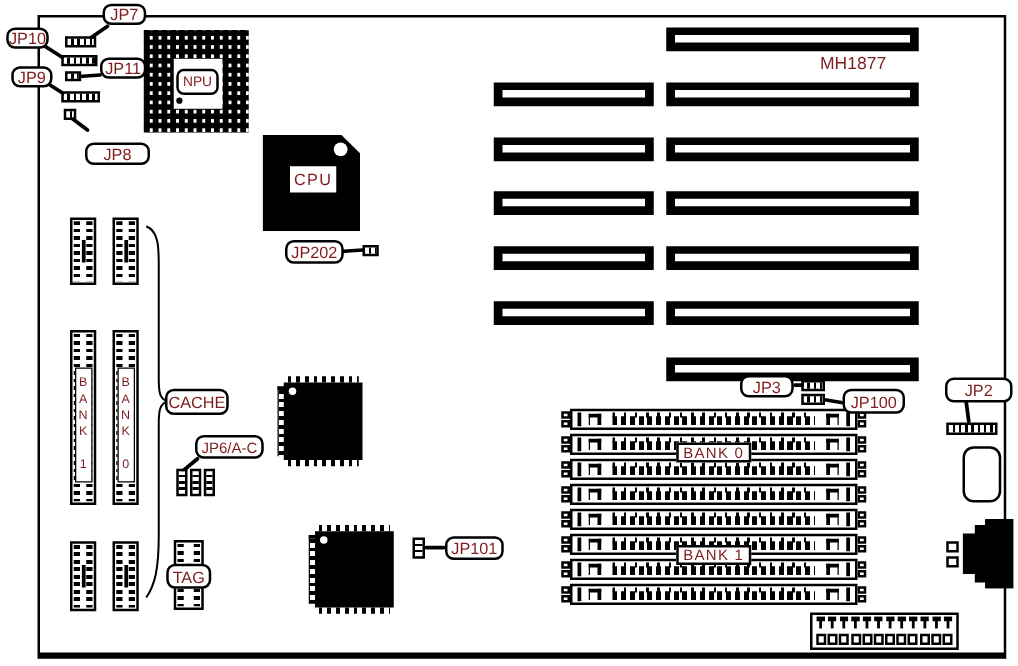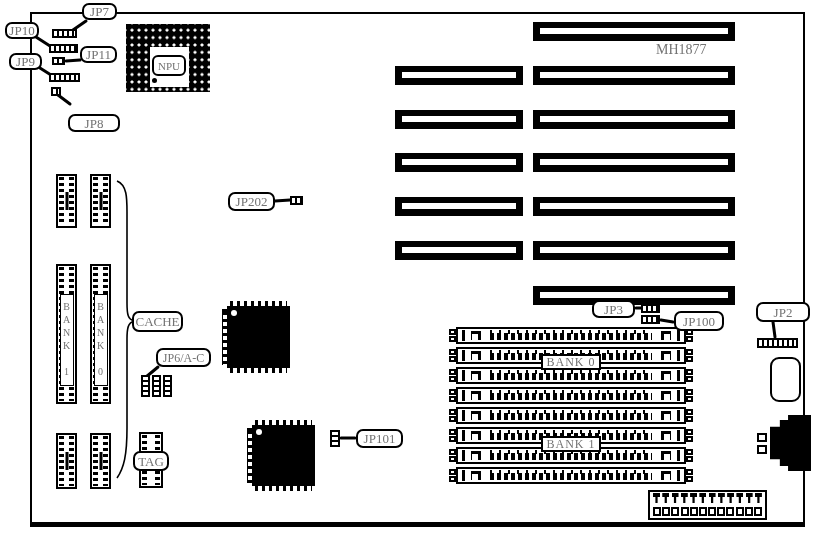--- a/index.html
+++ b/index.html
@@ -1,38 +1,38 @@
 <!DOCTYPE html>
 <html><head>
 <meta charset="utf-8">
 <style>
   html,body{margin:0;padding:0;background:#fff}
   #canvas{position:relative;width:814px;height:533px;background:#fff;overflow:hidden;
-          font-family:Liberation Serif, serif;color:#737373}
+          font-family:Liberation Sans, sans-serif;color:#7f1d1d}
   .board{position:absolute;left:30px;top:12px;width:775px;height:515px;box-sizing:border-box;
          border:2px solid #000;border-bottom-width:5px;background:#fff}
   svg.lines{position:absolute;left:0;top:0;z-index:3;pointer-events:none}
 
   
   .callout{position:absolute;box-sizing:border-box;border:2px solid #000;border-radius:7px;
            background:#fff;display:flex;align-items:center;justify-content:center;
            font-size:13px;line-height:1;z-index:6;white-space:nowrap}
   .sm{font-size:12px}
   .bankbox{position:absolute;box-sizing:border-box;border:2px solid #000;background:#fff;
            display:flex;align-items:center;justify-content:center;font-size:12px;
            letter-spacing:1px;z-index:7;white-space:nowrap}
   .plain{position:absolute;font-size:14px;z-index:2;white-space:nowrap}
 
   
   .jmp,.jmpv{position:absolute;box-sizing:border-box;border:2px solid #000;z-index:5;background:#000}
   .jmp{background:repeating-linear-gradient(90deg,#fff 0 3px,#000 3px 5px)}
   .jmpv{background:repeating-linear-gradient(0deg,#fff 0 3px,#000 3px 5px)}
 
   
-  .npu{position:absolute;left:126px;top:24px;width:84px;height:68px;background-color:#000;
+  .npu{position:absolute;left:115px;top:24px;width:84px;height:82px;background-color:#000;
        background-image:radial-gradient(#fff 1.3px,transparent 1.6px);
        background-size:7px 7.4px;background-position:2.5px 2.5px;z-index:2}
   .npu-win{position:absolute;left:24px;top:23px;width:39px;height:40px;background:#fff}
   .npu-lab{position:absolute;left:2px;top:8px;width:34px;height:21px;box-sizing:border-box;
            border:2px solid #000;border-radius:6px;background:#fff;display:flex;
            align-items:center;justify-content:center;font-size:11px}
   .npu-dot{position:absolute;left:2px;bottom:4px;width:5px;height:5px;border-radius:50%;background:#000}
 
   
   .cpu{position:absolute;left:210px;top:108px;width:78px;height:77px;background:#000;
@@ -148,20 +148,26 @@
 
   <div class="npu">
     <div class="npu-win">
       <div class="npu-lab">
           <span>NPU</span>
         </div>
       <div class="npu-dot"></div>
     </div>
   </div>
 
+  <div class="cpu">
+    <div class="cpu-dot"></div>
+    <div class="cpu-lab">
+        <span>CPU</span>
+      </div>
+  </div>
 
   <div class="callout" style="left:228px;top:192px;width:47px;height:19px">
       <span>JP202</span>
     </div>
   <div class="jmp" style="left:290px;top:196px;width:13px;height:9px"></div>
 
   <div class="plain" style="left:656px;top:42px">MH1877</div>
 
   <div class="dip" style="left:56px;top:174px;width:21px;height:54px">
       <div class="dip-mid"></div>

